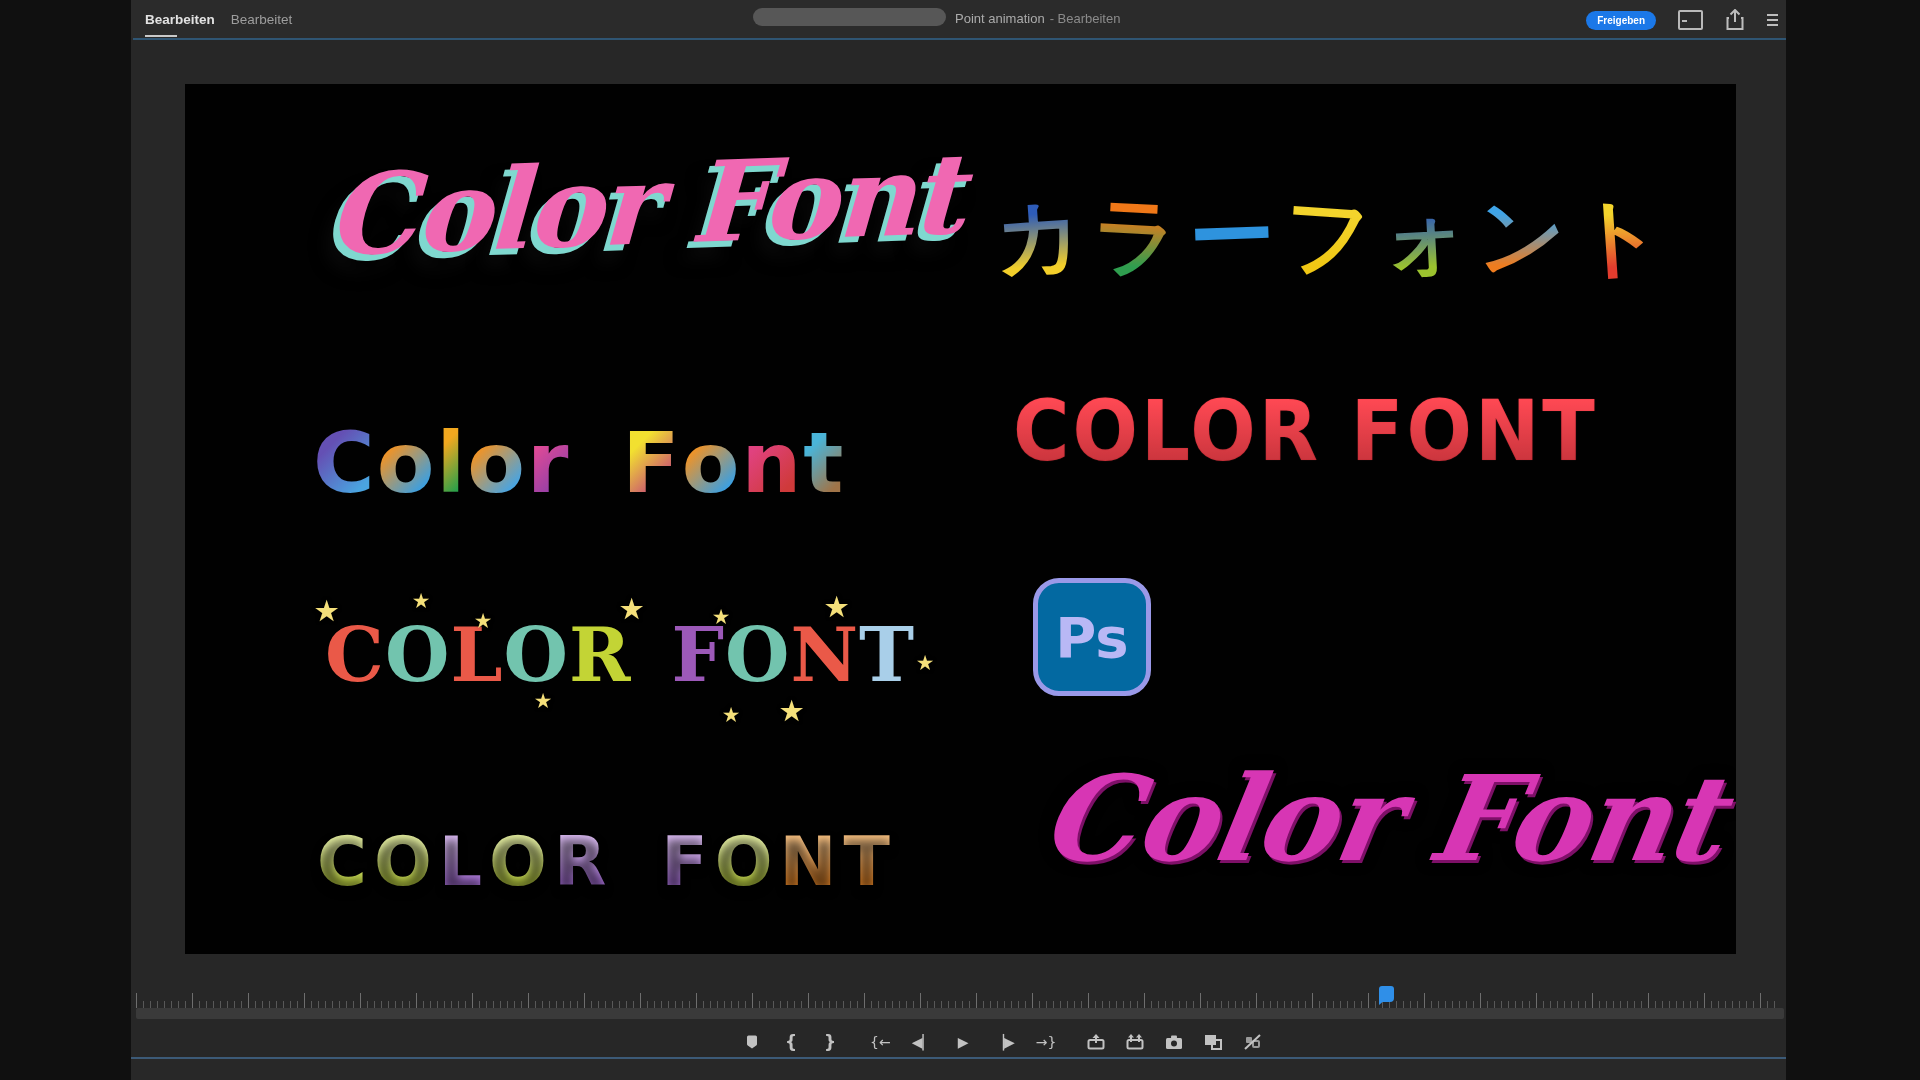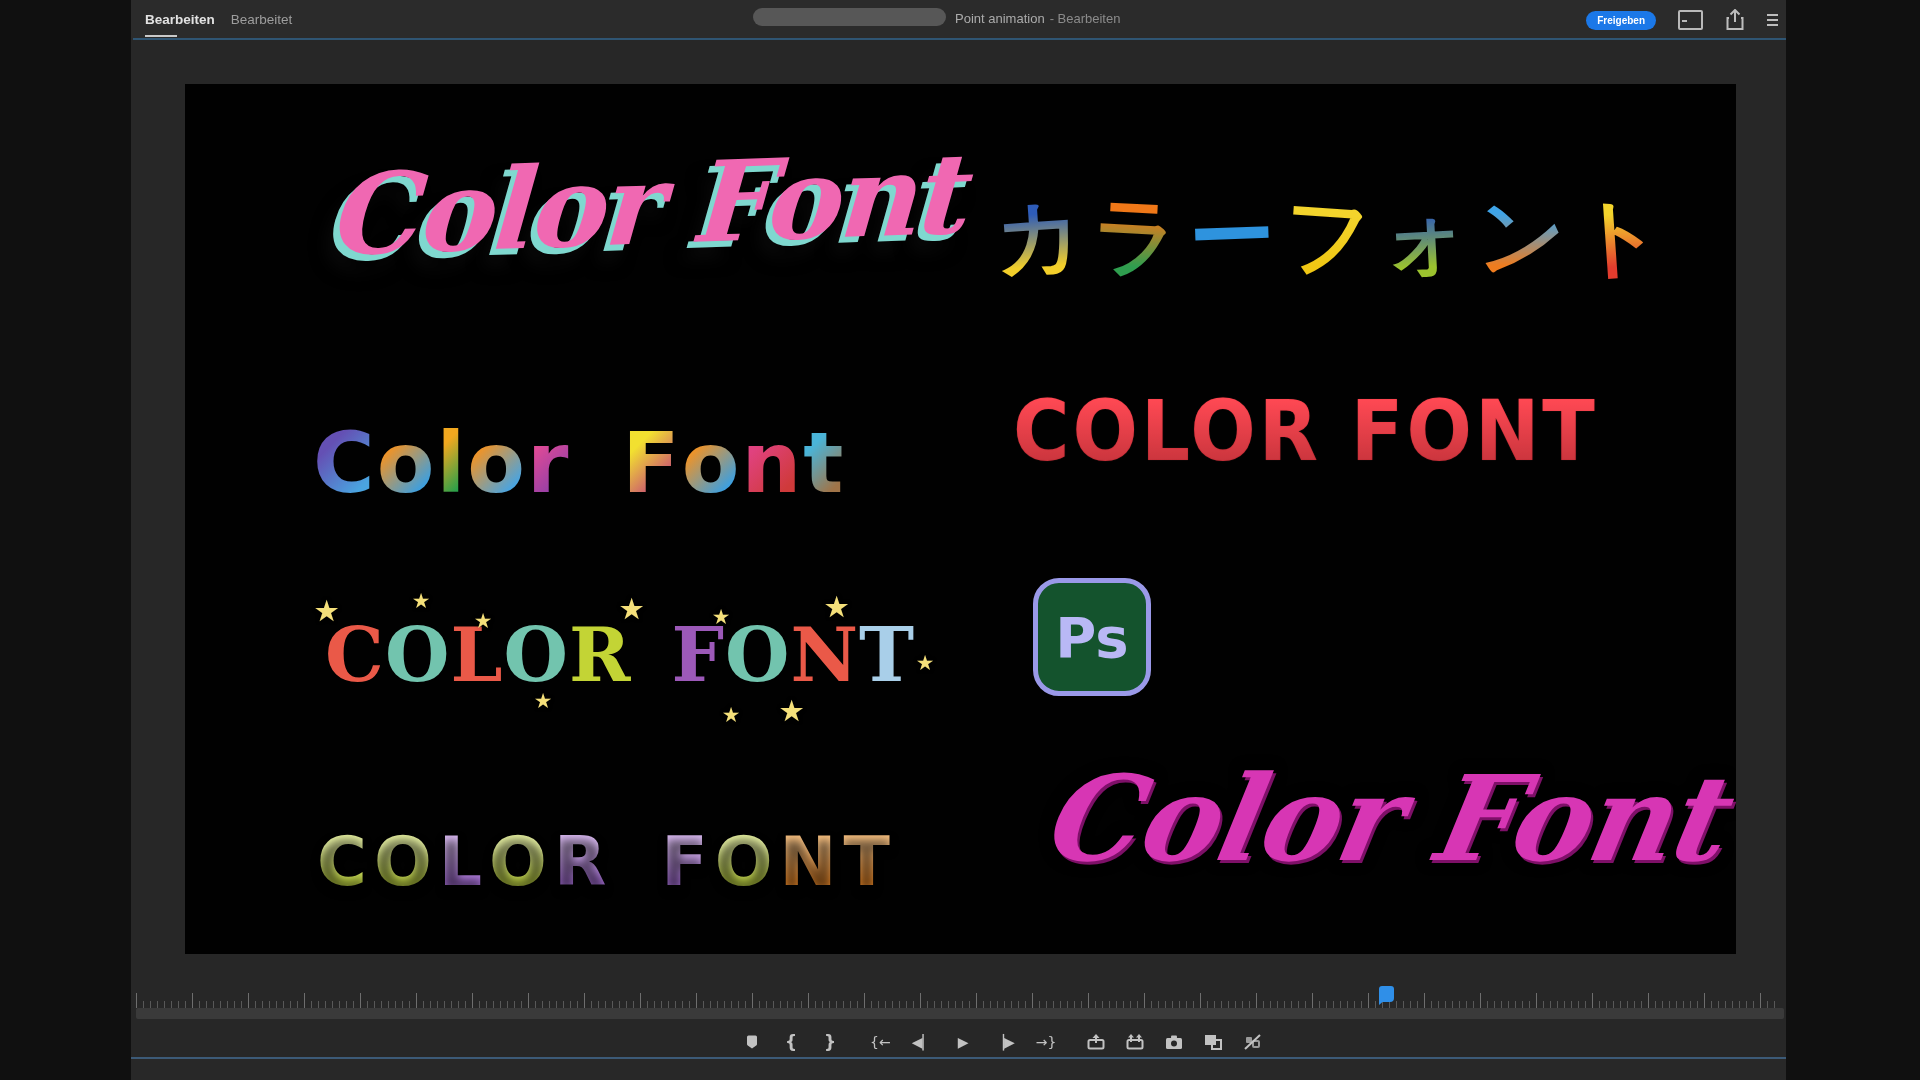--- a/index.html
+++ b/index.html
@@ -125,21 +125,21 @@
 
       <div class="sample katakana"><span style="display: inline-block; transform: rotate(-4deg); background: linear-gradient(rgb(46, 92, 184) 30%, rgb(243, 207, 42) 75%) text; color: transparent;">カ</span><span style="display: inline-block; transform: rotate(3deg); background: linear-gradient(rgb(240, 120, 24) 30%, rgb(47, 158, 79) 75%) text; color: transparent;">ラ</span><span style="display: inline-block; transform: rotate(-2deg); background: linear-gradient(rgb(46, 147, 222) 30%, rgb(46, 147, 222) 75%) text; color: transparent;">ー</span><span style="display: inline-block; transform: rotate(4deg); background: linear-gradient(rgb(243, 212, 44) 30%, rgb(240, 199, 20) 75%) text; color: transparent;">フ</span><span style="display: inline-block; transform: rotate(-3deg); background: linear-gradient(rgb(46, 92, 184) 30%, rgb(155, 194, 46) 75%) text; color: transparent;">ォ</span><span style="display: inline-block; transform: rotate(2deg); background: linear-gradient(rgb(63, 164, 232) 30%, rgb(239, 124, 30) 75%) text; color: transparent;">ン</span><span style="display: inline-block; transform: rotate(-4deg); background: linear-gradient(rgb(243, 212, 44) 30%, rgb(226, 60, 46) 75%) text; color: transparent;">ト</span></div>
 
       <div class="sample rounded"><span style="display: inline-block; background: linear-gradient(135deg, rgb(100, 80, 180) 30%, rgb(74, 164, 224) 75%) text; color: transparent;">C</span><span style="display: inline-block; background: linear-gradient(135deg, rgb(242, 147, 36) 30%, rgb(63, 159, 221) 75%) text; color: transparent;">o</span><span style="display: inline-block; background: linear-gradient(135deg, rgb(242, 168, 31) 30%, rgb(42, 160, 74) 75%) text; color: transparent;">l</span><span style="display: inline-block; background: linear-gradient(135deg, rgb(242, 147, 36) 30%, rgb(74, 164, 224) 75%) text; color: transparent;">o</span><span style="display: inline-block; background: linear-gradient(135deg, rgb(224, 74, 150) 30%, rgb(145, 63, 168) 75%) text; color: transparent;">r</span><span class="word-space">&nbsp;</span><span style="display: inline-block; background: linear-gradient(135deg, rgb(242, 224, 48) 30%, rgb(194, 58, 126) 75%) text; color: transparent;">F</span><span style="display: inline-block; background: linear-gradient(135deg, rgb(242, 147, 36) 30%, rgb(63, 159, 221) 75%) text; color: transparent;">o</span><span style="display: inline-block; background: linear-gradient(135deg, rgb(224, 66, 127) 30%, rgb(207, 58, 58) 75%) text; color: transparent;">n</span><span style="display: inline-block; background: linear-gradient(135deg, rgb(74, 180, 216) 30%, rgb(160, 116, 72) 75%) text; color: transparent;">t</span></div>
 
       <div class="sample glitter" style="background: linear-gradient(rgb(255, 42, 60) 15%, rgb(142, 0, 12) 90%) text; color: transparent;">COLOR FONT</div>
 
       <div class="sample starred"><span style="display: inline-block; color: rgb(234, 89, 72);">C</span><span style="display: inline-block; color: rgb(114, 196, 174);">O</span><span style="display: inline-block; color: rgb(234, 89, 72);">L</span><span style="display: inline-block; color: rgb(114, 196, 174);">O</span><span style="display: inline-block; color: rgb(195, 212, 53);">R</span><span class="word-space">&nbsp;</span><span style="display: inline-block; color: rgb(156, 89, 184);">F</span><span style="display: inline-block; color: rgb(114, 196, 174);">O</span><span style="display: inline-block; color: rgb(234, 89, 72);">N</span><span style="display: inline-block; color: rgb(169, 207, 233);">T</span><span class="star" style="color: rgb(245, 224, 122); left: -10px; top: -16px; font-size: 26px;">★</span><span class="star" style="color: rgb(245, 224, 122); left: 88px; top: -22px; font-size: 18px;">★</span><span class="star" style="color: rgb(245, 224, 122); left: 210px; top: 78px; font-size: 18px;">★</span><span class="star" style="color: rgb(245, 224, 122); left: 295px; top: -18px; font-size: 26px;">★</span><span class="star" style="color: rgb(245, 224, 122); left: 388px; top: -6px; font-size: 18px;">★</span><span class="star" style="color: rgb(245, 224, 122); left: 398px; top: 92px; font-size: 18px;">★</span><span class="star" style="color: rgb(245, 224, 122); left: 500px; top: -20px; font-size: 26px;">★</span><span class="star" style="color: rgb(245, 224, 122); left: 592px; top: 40px; font-size: 18px;">★</span><span class="star" style="color: rgb(245, 224, 122); left: 150px; top: -2px; font-size: 18px;">★</span><span class="star" style="color: rgb(245, 224, 122); left: 455px; top: 84px; font-size: 26px;">★</span></div>
 
       <div class="sample apps">
-          <div class="app" style="background: #14532d; border-color: rgb(154, 153, 232); color: rgb(185, 184, 245);">Ps</div>
+          <div class="app" style="background: #0369a1; border-color: rgb(154, 153, 232); color: rgb(185, 184, 245);">Ps</div>
         </div>
 
       <div class="sample bubble"><span style="display: inline-block; background: linear-gradient(rgb(230, 240, 160) 30%, rgb(184, 203, 66) 75%) text; color: transparent;">C</span><span style="display: inline-block; background: linear-gradient(rgb(230, 240, 160) 30%, rgb(184, 203, 66) 75%) text; color: transparent;">O</span><span style="display: inline-block; background: linear-gradient(rgb(216, 184, 240) 30%, rgb(160, 108, 206) 75%) text; color: transparent;">L</span><span style="display: inline-block; background: linear-gradient(rgb(230, 240, 160) 30%, rgb(184, 203, 66) 75%) text; color: transparent;">O</span><span style="display: inline-block; background: linear-gradient(rgb(216, 184, 240) 30%, rgb(160, 108, 206) 75%) text; color: transparent;">R</span><span class="word-space">&nbsp;</span><span style="display: inline-block; background: linear-gradient(rgb(216, 184, 240) 30%, rgb(160, 108, 206) 75%) text; color: transparent;">F</span><span style="display: inline-block; background: linear-gradient(rgb(230, 240, 160) 30%, rgb(184, 203, 66) 75%) text; color: transparent;">O</span><span style="display: inline-block; background: linear-gradient(rgb(248, 192, 128) 30%, rgb(232, 136, 42) 75%) text; color: transparent;">N</span><span style="display: inline-block; background: linear-gradient(rgb(248, 192, 128) 30%, rgb(232, 136, 42) 75%) text; color: transparent;">T</span></div>
 
       <div class="sample scriptpink" style="color: rgb(215, 54, 180);">Color Font</div>
     </div>
 
     <div class="ruler" id="ruler">
         <div class="tick tall"></div>
         <div class="tick small"></div>

